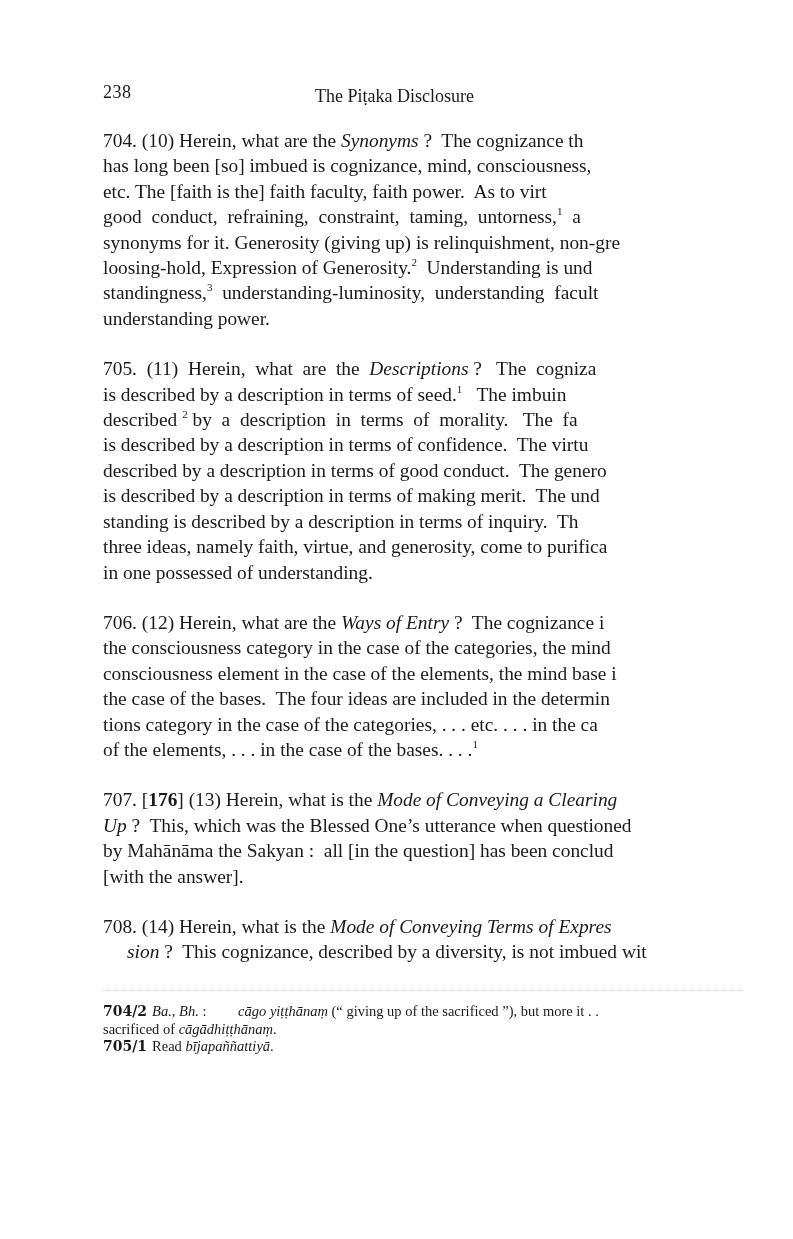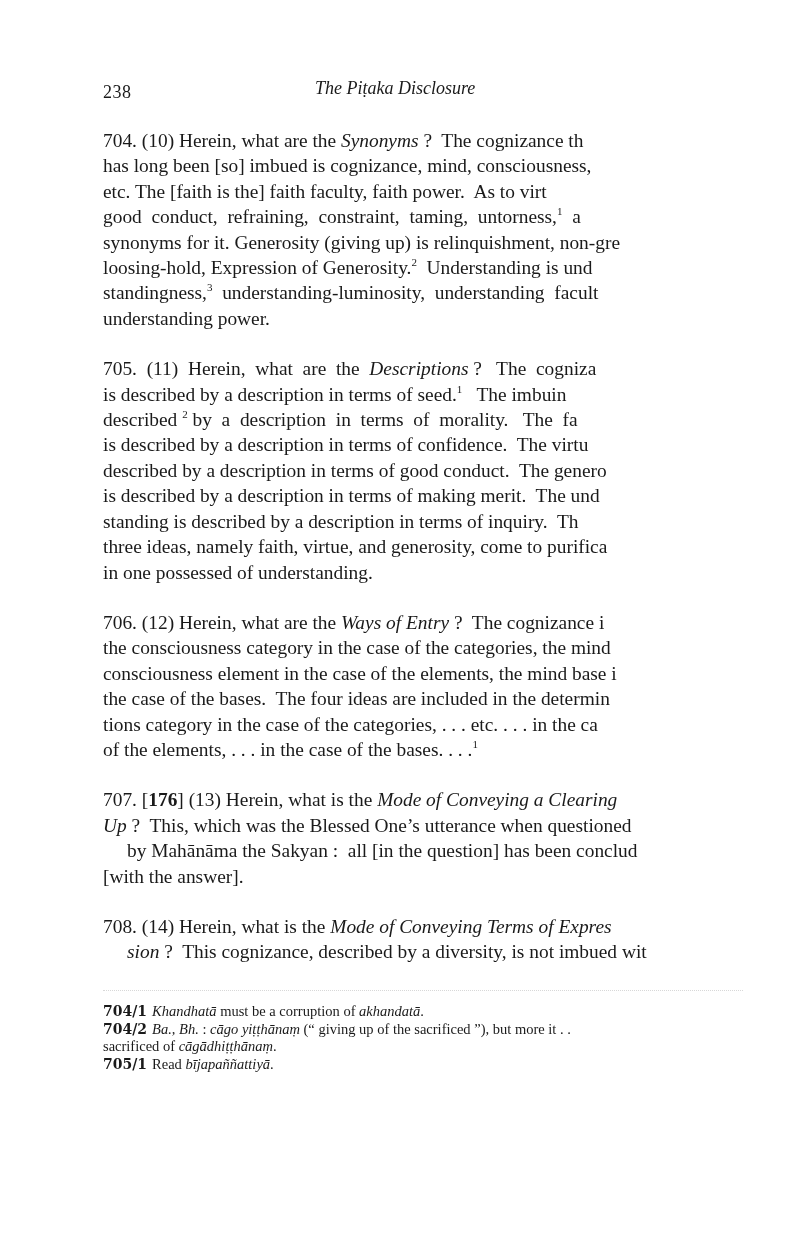--- a/index.html
+++ b/index.html
@@ -4,21 +4,21 @@
   <style>
     html, body { margin: 0; padding: 0; background: #ffffff; }
     body {
       width: 793px; height: 1239px; overflow: hidden; position: relative;
       font-family: "Liberation Serif", "DejaVu Serif", serif;
       color: #1a1a1a;
     }
     .page { position: absolute; left: 0; top: 0; width: 793px; height: 1239px; overflow: hidden; }
     .running-head { position: absolute; top: 70px; left: 103px; width: 700px; height: 24px; font-size: 18px; }
     .page-number { position: absolute; left: 0; top: 12px; letter-spacing: 0.5px; }
-    .running-title { position: absolute; left: 212px; top: 8px; font-style: italic; }
+    .running-title { position: absolute; left: 212px; top: 16px; }
     .body-text { position: absolute; left: 103px; top: 128px; width: 720px; font-size: 19.4px; line-height: 25.4px; }
     .para { margin: 0 0 25px 0; white-space: nowrap; }
     .para .line { display: block; }
     .para i { font-style: italic; }
     .para b { font-weight: bold; }
     sup { font-size: 11px; line-height: 0; vertical-align: 8px; }
     .footnote-rule { position: absolute; left: 103px; top: 990px; width: 640px; border-top: 1px dotted #d8d8d8; }
     .footnotes { position: absolute; left: 103px; top: 1003px; width: 690px; font-size: 14.5px; line-height: 17.6px; }
     .fn { white-space: nowrap; }
     .fn-ref { font-weight: bold; font-family: "DejaVu Serif", serif; font-size: 14px; margin-right: 5px; }
@@ -59,30 +59,29 @@
         <span class="line"><span style="white-space: pre;">706. (12) Herein, what are the </span><i style="white-space: pre;">Ways of Entry</i><span style="white-space: pre;"> ?  The cognizance i</span></span>
         <span class="line"><span style="white-space: pre;">the consciousness category in the case of the categories, the mind</span></span>
         <span class="line"><span style="white-space: pre;">consciousness element in the case of the elements, the mind base i</span></span>
         <span class="line"><span style="white-space: pre;">the case of the bases.  The four ideas are included in the determin</span></span>
         <span class="line"><span style="white-space: pre;">tions category in the case of the categories, . . . etc. . . . in the ca</span></span>
         <span class="line"><span style="white-space: pre;">of the elements, . . . in the case of the bases. . . .</span><sup style="white-space: pre;">1</sup></span>
       </div>
       <div class="para">
         <span class="line"><span style="white-space: pre;">707. [</span><b style="white-space: pre;">176</b><span style="white-space: pre;">] (13) Herein, what is the </span><i style="white-space: pre;">Mode of Conveying a Clearing</i></span>
         <span class="line"><i style="white-space: pre;">Up</i><span style="white-space: pre;"> ?  This, which was the Blessed One’s utterance when questioned</span></span>
-        <span class="line"><span style="white-space: pre; margin-left: 24px;">by Mahānāma the Sakyan :  all [in the question] has been conclud</span></span>
+        <span class="line"><span style="white-space: pre;">by Mahānāma the Sakyan :  all [in the question] has been conclud</span></span>
         <span class="line"><span style="white-space: pre;">[with the answer].</span></span>
       </div>
       <div class="para">
         <span class="line"><span style="white-space: pre;">708. (14) Herein, what is the </span><i style="white-space: pre;">Mode of Conveying Terms of Expres</i></span>
         <span class="line"><i style="white-space: pre; margin-left: 24px;">sion</i><span style="white-space: pre;"> ?  This cognizance, described by a diversity, is not imbued wit</span></span>
       </div>
     </div>
 
   <div class="footnote-rule"></div>
 
   <div class="footnotes" id="footnotes">
-      <div class="fn"><span class="fn-ref">704/1</span><i style="white-space: pre;">Khandhatā</i><span style="white-space: pre;"> must be a corruption of </span><i style="white-space: pre;">akhandatā</i><span style="white-space: pre;">.</span></div>
-      <div class="fn"><span class="fn-ref">704/2</span><i style="white-space: pre;">Ba., Bh.</i><span style="white-space: pre;"> : </span><i style="white-space: pre;">cāgo yiṭṭhānaṃ</i><span style="white-space: pre;"> (“ giving up of the sacrificed ”), but more it . .</span></div>
+      <div class="fn"><span class="fn-ref">704/2</span><i style="white-space: pre;">Ba., Bh.</i><span style="white-space: pre;"> : </span><i style="white-space: pre; margin-left: 28px;">cāgo yiṭṭhānaṃ</i><span style="white-space: pre;"> (“ giving up of the sacrificed ”), but more it . .</span></div>
       <div class="fn"><span style="white-space: pre;">sacrificed of </span><i style="white-space: pre;">cāgādhiṭṭhānaṃ</i><span style="white-space: pre;">.</span></div>
       <div class="fn"><span class="fn-ref">705/1</span><span style="white-space: pre;">Read </span><i style="white-space: pre; margin-top: 20px;">bījapaññattiyā</i><span style="white-space: pre;">.</span></div>
     </div>
 </div>
 
 </body></html>

